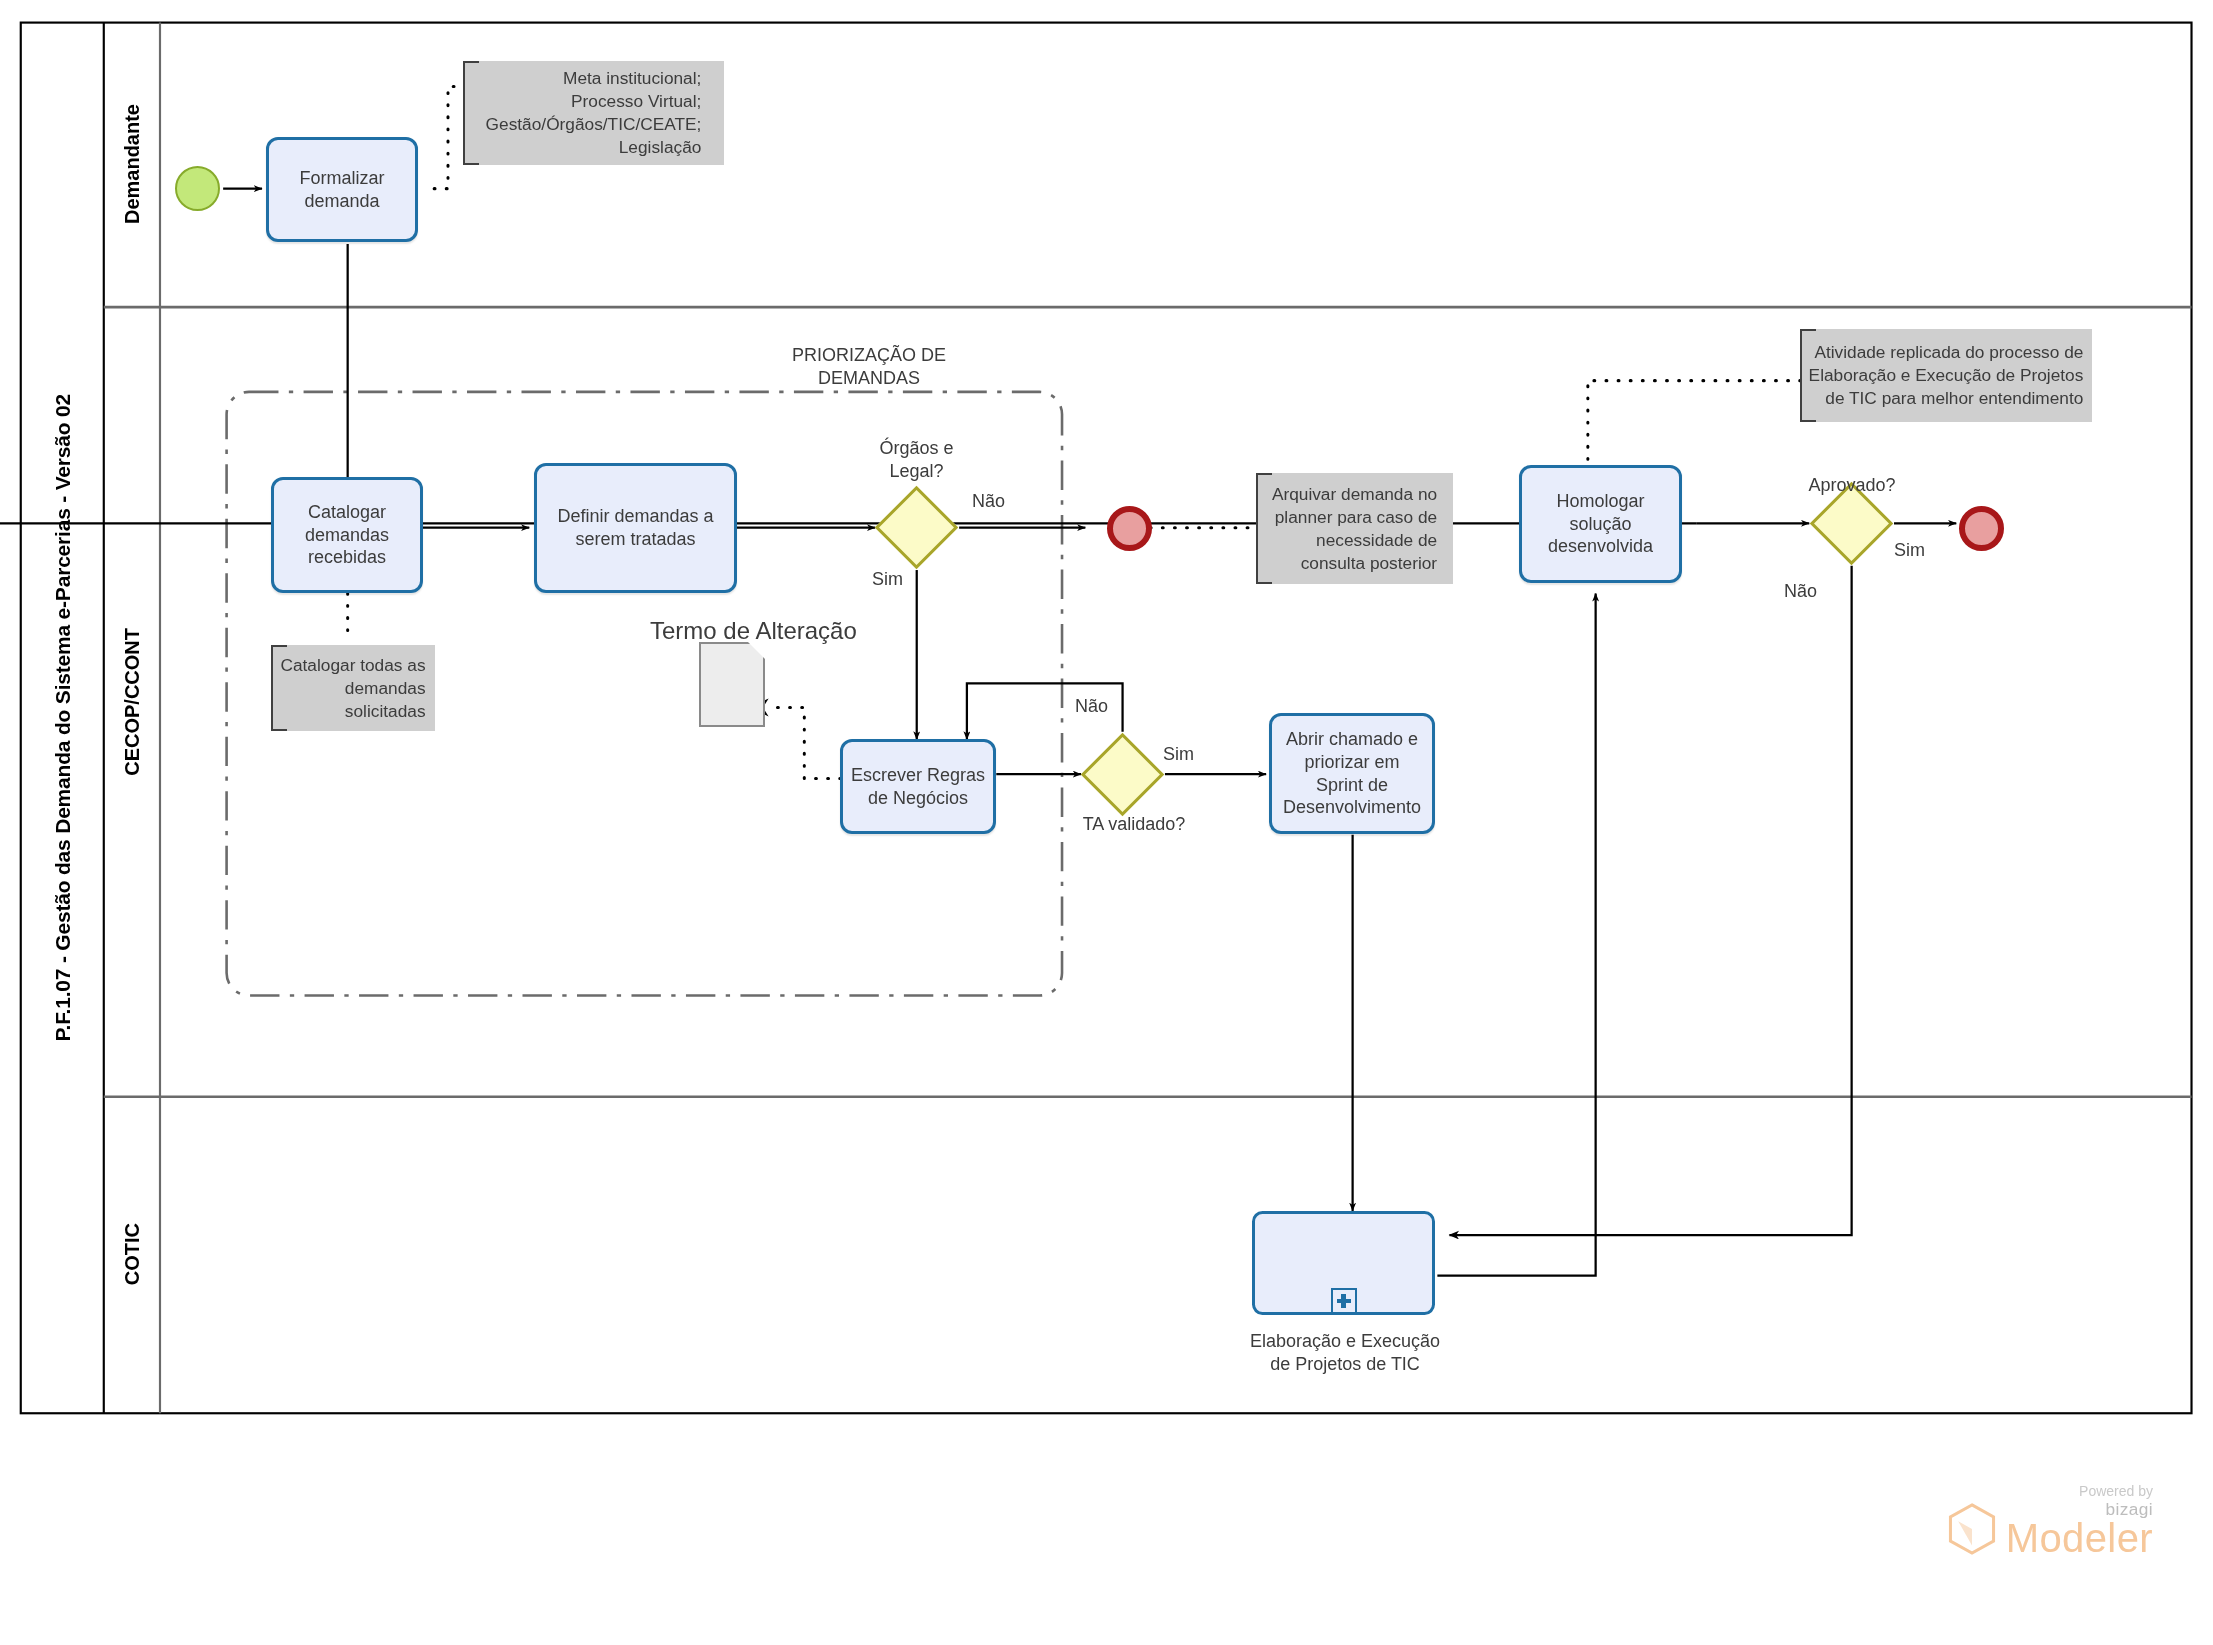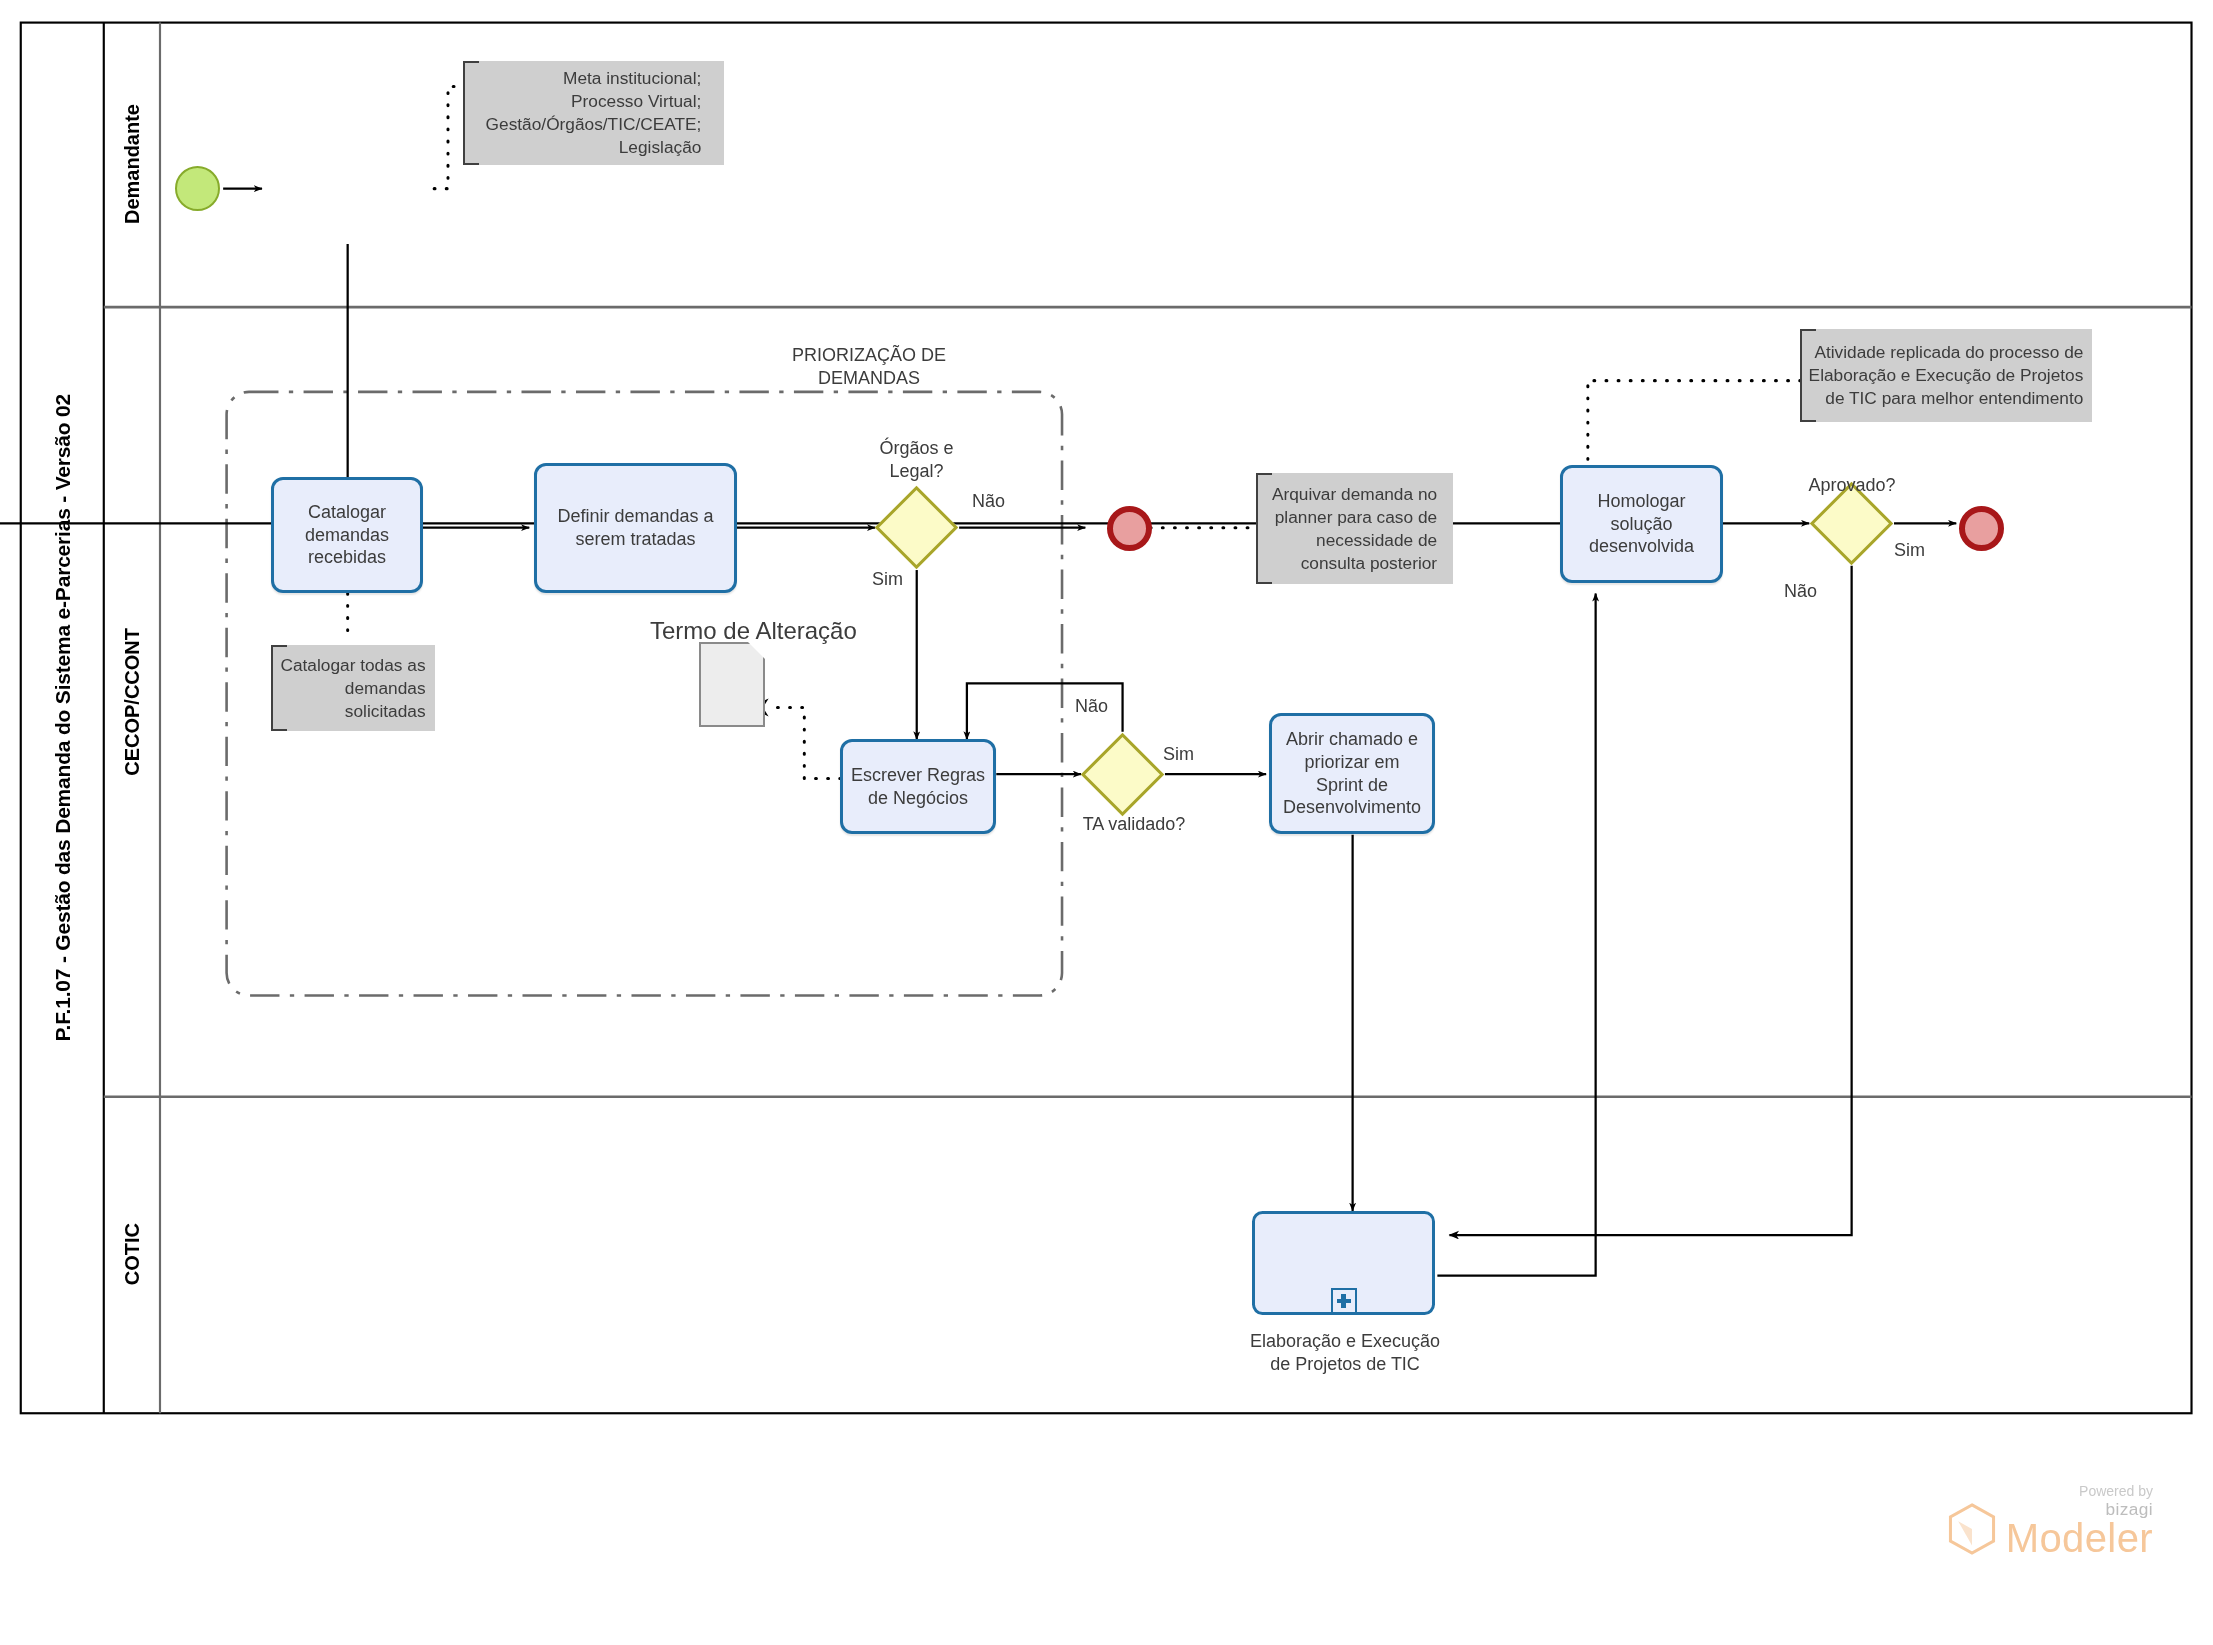--- a/index.html
+++ b/index.html
@@ -338,20 +338,24 @@
     <span>COTIC</span>
   </div>
 
   <div class="group-label" style="left:765px; top:344px; width:208px;">
     <div>PRIORIZAÇÃO DE</div>
     <div>DEMANDAS</div>
   </div>
 
   <div class="event-start" style="left:175px; top:166px; width:45px; height:45px;"></div>
 
+  <div class="task" style="left:266px; top:137px; width:152px; height:105px;">
+    <span style="white-space:pre-line;">Formalizar
+demanda</span>
+  </div>
 
   <div class="note" style="left:463px; top:61px; width:261px; height:104px;">
     <div class="note-bracket"></div>
     <span style="white-space:pre-line;">Meta institucional;
 Processo Virtual;
 Gestão/Órgãos/TIC/CEATE;
 Legislação</span>
   </div>
 
   <div class="task" style="left:271px; top:477px; width:152px; height:116px;">
@@ -405,21 +409,21 @@
   <div class="flow-label" style="left:1075px; top:696px;">Não</div>
   <div class="flow-label" style="left:1163px; top:744px;">Sim</div>
 
   <div class="task" style="left:1269px; top:713px; width:166px; height:121px;">
     <span style="white-space:pre-line;">Abrir chamado e
 priorizar em
 Sprint de
 Desenvolvimento</span>
   </div>
 
-  <div class="task" style="left:1560px; top:465px; width:163px; height:118px;">
+  <div class="task" style="left:1519px; top:465px; width:163px; height:118px;">
     <span style="white-space:pre-line;">Homologar
 solução
 desenvolvida</span>
   </div>
 
   <div class="note" style="left:1800px; top:329px; width:292px; height:93px;">
     <div class="note-bracket"></div>
     <span style="white-space:pre-line;">Atividade replicada do processo de
 Elaboração e Execução de Projetos
 de TIC para melhor entendimento</span>

